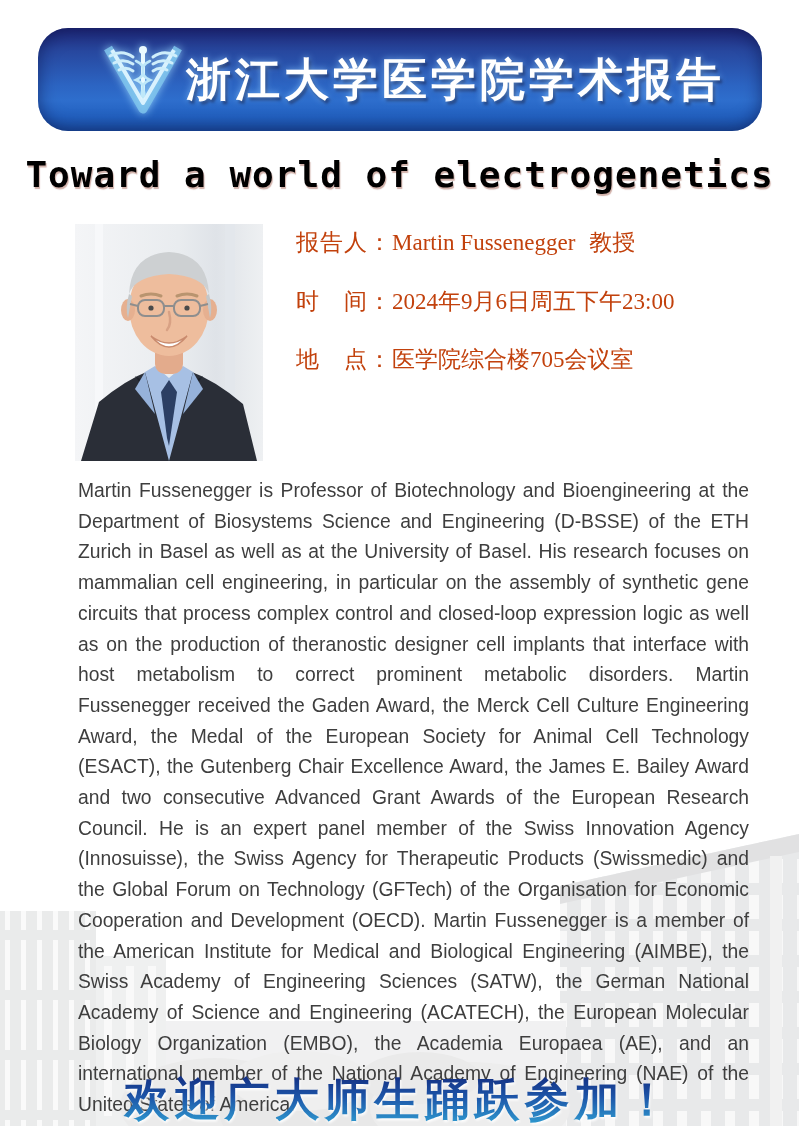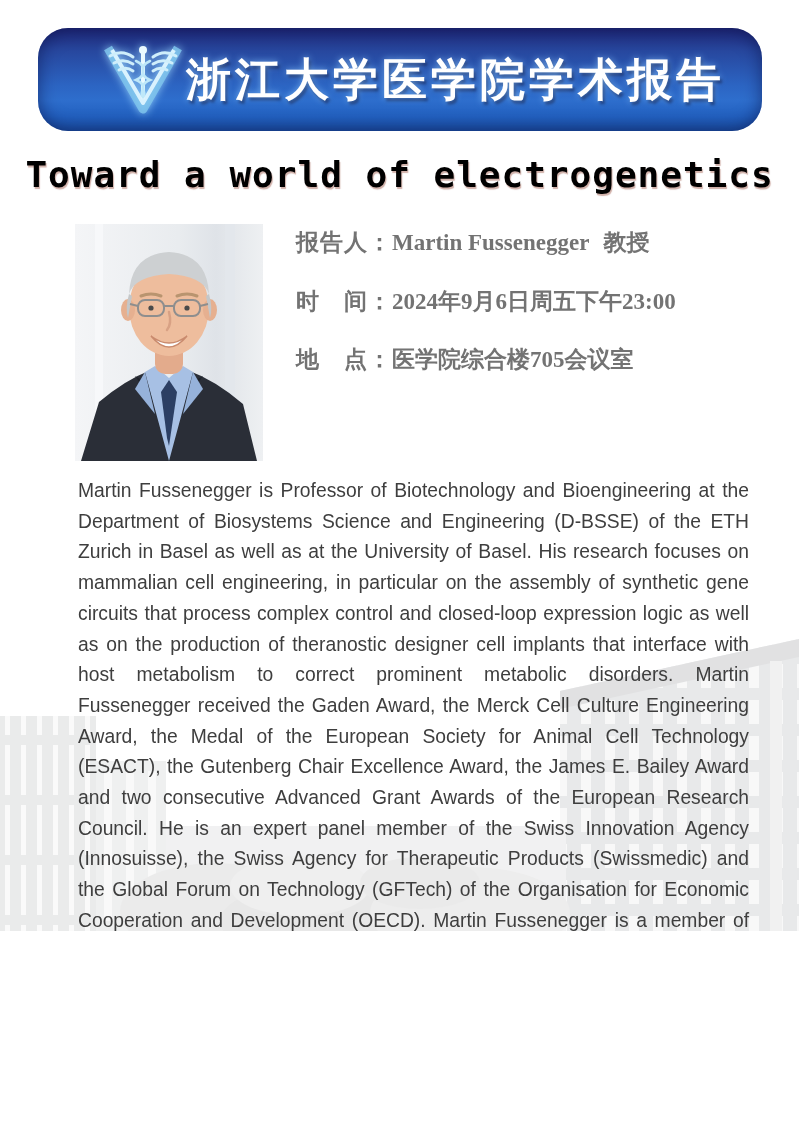--- a/index.html
+++ b/index.html
@@ -1,18 +1,18 @@
 <!DOCTYPE html>
 <html><head>
 <meta charset="utf-8">
 <style>
   * { margin:0; padding:0; box-sizing:border-box; }
   html,body { background:#ffffff; }
   #page {
-    position:relative; width:799px; height:931px;
+    position:relative; width:799px; height:1126px;
     background:#ffffff; overflow:hidden;
     font-family:"Liberation Sans", sans-serif;
   }
 
   
   #watermark { position:absolute; left:0; bottom:0; width:799px; height:310px; z-index:0; }
 
   
   .banner {
     position:absolute; left:38px; top:28px; width:724px; height:103px;
@@ -34,21 +34,21 @@
     position:absolute; top:154px; left:0; width:100%; text-align:center; z-index:1;
     font-family:"DejaVu Sans Mono", monospace; font-weight:bold;
     font-size:36px; color:#000000; letter-spacing:1px;
     text-shadow:1px 2px 1px rgba(120,30,10,.35);
   }
 
   
   .info-section { position:absolute; top:224px; left:75px; width:680px; display:flex; z-index:1; }
   .photo-frame { flex:none; width:188px; height:237px; overflow:hidden; }
   .info-list { margin-left:33px; padding-top:3px; }
-  .info-row { height:26px; margin-bottom:32.5px; white-space:nowrap; font-size:23px; font-weight:bold; color:#737373; }
+  .info-row { height:26px; margin-bottom:32.5px; white-space:nowrap; font-size:23px; font-weight:normal; color:#c2410c; }
   .info-label { font-family:"Liberation Sans", sans-serif; letter-spacing:1px; }
   .info-value { font-family:"Liberation Serif", serif; }
   .info-suffix { font-family:"Liberation Sans", sans-serif; margin-left:14px; }
 
   
   .bio {
     position:absolute; top:476px; left:78px; width:671px; z-index:1;
     font-size:19.3px; line-height:30.7px; color:#3e3e3e;
     text-align:justify; text-justify:inter-word;
   }
@@ -175,14 +175,15 @@
         <span class="info-label">时　间：</span><span class="info-value">2024年9月6日周五下午23:00</span>
       </div>
       <div class="info-row">
         <span class="info-label">地　点：</span><span class="info-value">医学院综合楼705会议室</span>
       </div>
     </div>
   </div>
 
   <div class="bio">Martin Fussenegger is Professor of Biotechnology and Bioengineering at the Department of Biosystems Science and Engineering (D-BSSE) of the ETH Zurich in Basel as well as at the University of Basel. His research focuses on mammalian cell engineering, in particular on the assembly of synthetic gene circuits that process complex control and closed-loop expression logic as well as on the production of theranostic designer cell implants that interface with host metabolism to correct prominent metabolic disorders. Martin Fussenegger received the Gaden Award, the Merck Cell Culture Engineering Award, the Medal of the European Society for Animal Cell Technology (ESACT), the Gutenberg Chair Excellence Award, the James E. Bailey Award and two consecutive Advanced Grant Awards of the European Research Council. He is an expert panel member of the Swiss Innovation Agency (Innosuisse), the Swiss Agency for Therapeutic Products (Swissmedic) and the Global Forum on Technology (GFTech) of the Organisation for Economic Cooperation and Development (OECD). Martin Fussenegger is a member of the American Institute for Medical and Biological Engineering (AIMBE), the Swiss Academy of Engineering Sciences (SATW), the German National Academy of Science and Engineering (ACATECH), the European Molecular Biology Organization (EMBO),  the  Academia Europaea (AE), and an international member of the National Academy of Engineering (NAE) of the United States of America.</div>
 
+  <div class="welcome">欢迎广大师生踊跃参加！</div>
 
 </div>
 
 </body></html>

